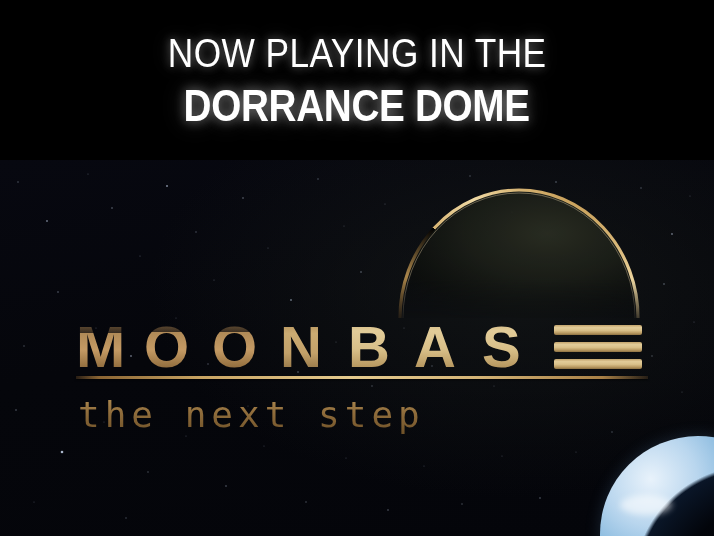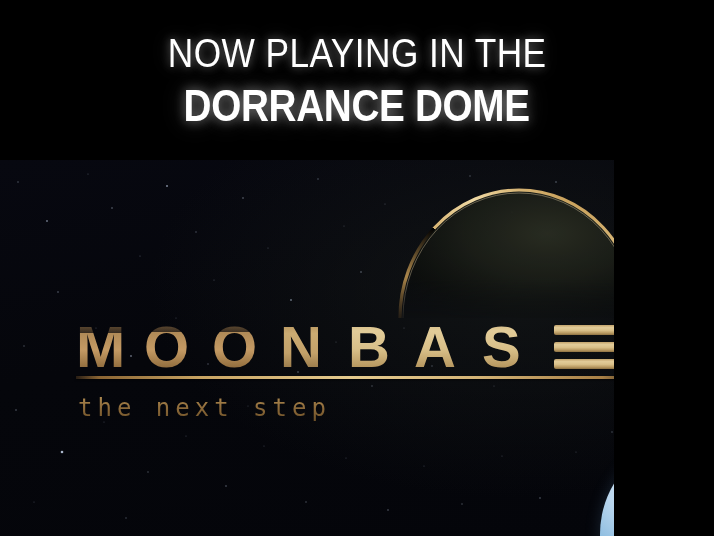--- a/index.html
+++ b/index.html
@@ -6,21 +6,21 @@
     margin: 0;
     padding: 0;
     background: #000;
   }
   body {
     font-family: "Liberation Sans", sans-serif;
   }
 
   #screen {
     position: relative;
-    width: 614px;
+    width: 714px;
     height: 536px;
     overflow: hidden;
     background: #f0abfc;
   }
 
   
   .header-band {
     position: absolute;
     left: 0;
     top: 0;
@@ -126,21 +126,21 @@
       #a88046 92%,
       rgba(120,84,44,0.25) 100%);
     box-shadow: 0 1px 2px rgba(0,0,0,0.6);
   }
 
   .tagline {
     position: absolute;
     left: 78px;
     top: 236px;  
     font-family: "DejaVu Sans Mono", monospace;
-    font-size: 24px;
+    font-size: 36px;
     line-height: 1.05;
     letter-spacing: 5px;
     font-weight: 400;
     color: #8a6a3c;
     background: linear-gradient(180deg, #b08c52 0%, #8f6c3b 45%, #6e5128 100%);
     -webkit-background-clip: text;
     background-clip: text;
     -webkit-text-fill-color: transparent;
     white-space: nowrap;
     text-shadow: none;

